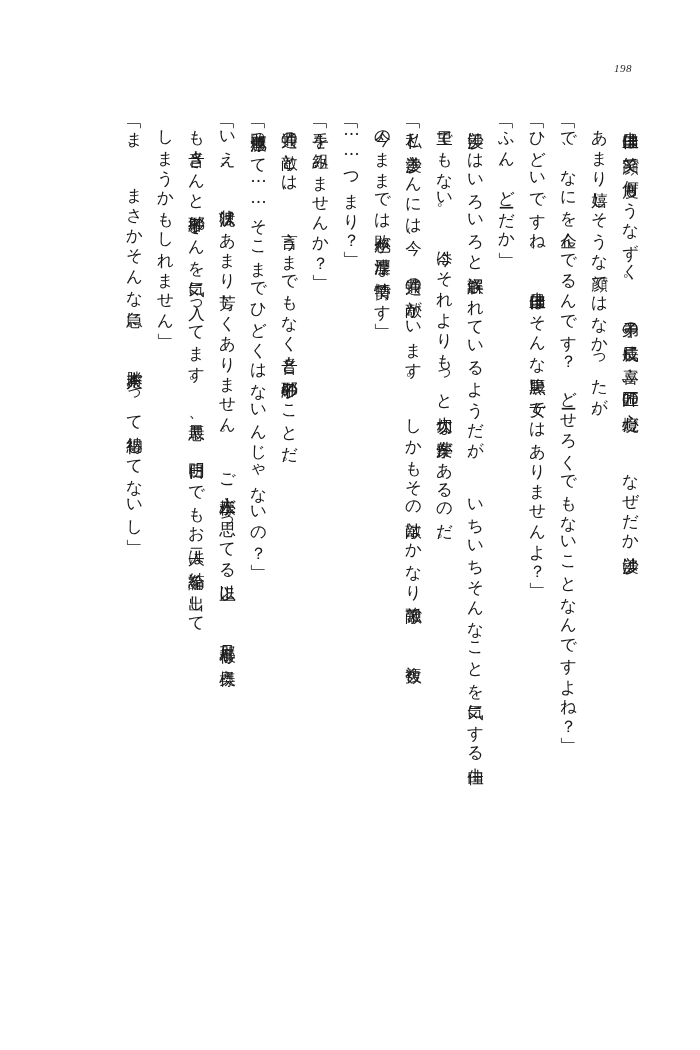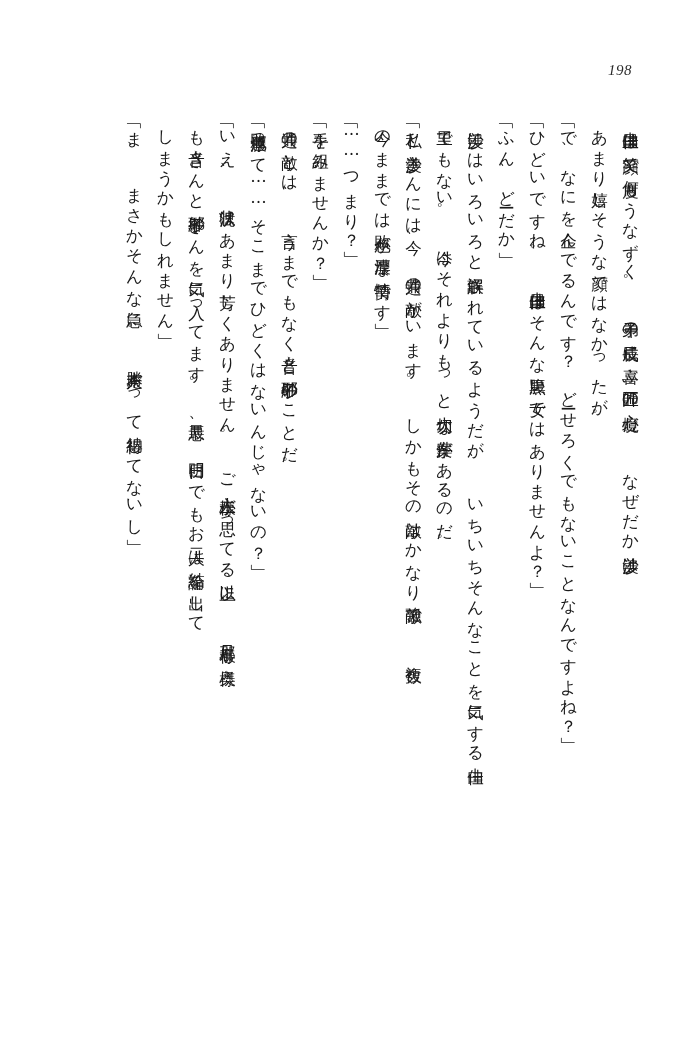--- a/index.html
+++ b/index.html
@@ -16,21 +16,21 @@
     height: 1050px;
     background: #ffffff;
     overflow: hidden;
   }
   .page-number {
     position: absolute;
     top: 62px;
     right: 68px;
     font-family: "Liberation Serif", "DejaVu Serif", serif;
     font-style: italic;
-    font-size: 15px;
+    font-size: 11px;
     color: #2b2b2b;
     letter-spacing: 0.5px;
   }
   .text-body {
     position: absolute;
     top: 118px;
     right: 62px;
     left: 66px;
     height: 890px;
     display: flex;

